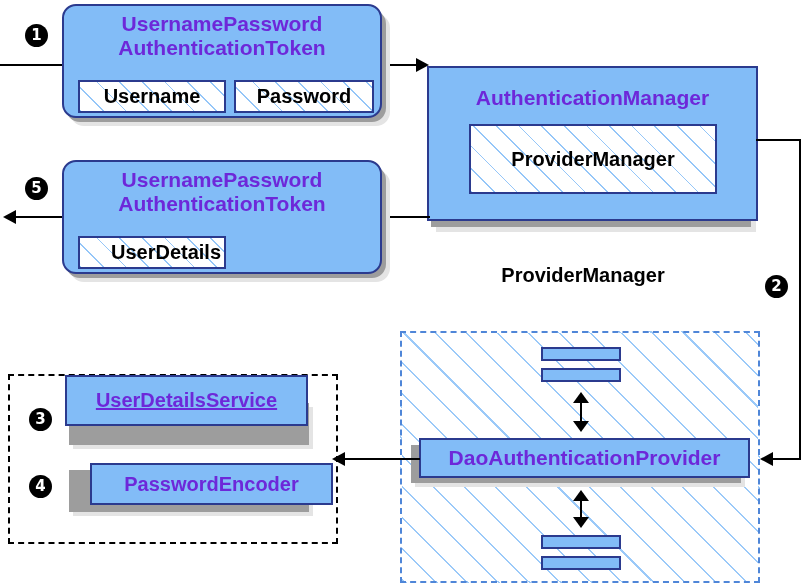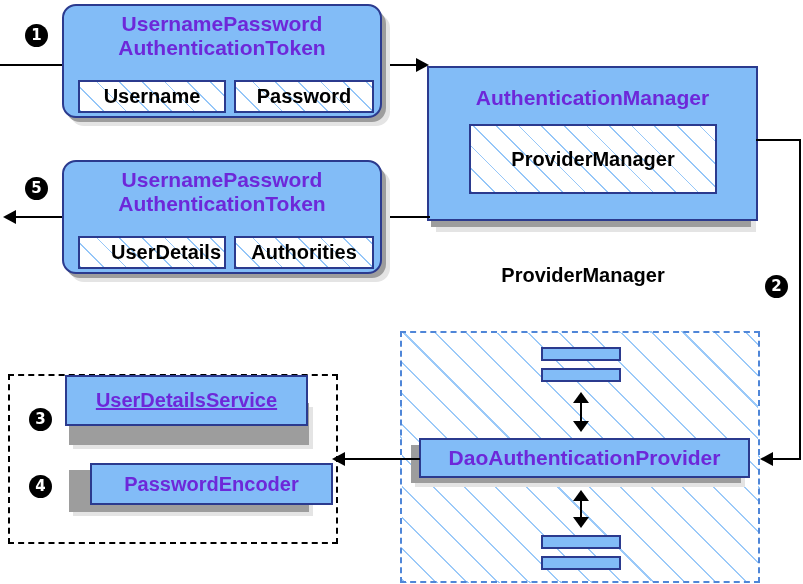--- a/index.html
+++ b/index.html
@@ -188,21 +188,20 @@
   <div class="shadow-dark rounded-shadow" style="left:66px; top:166px; width:320px; height:112px;"></div>
 
   <div class="blue-box rounded" style="left:62px; top:160px; width:320px; height:114px; display:block;">
     <div style="padding-top:6px;">
       <div class="title-22">UsernamePassword</div>
       <div class="title-22">AuthenticationToken</div>
     </div>
   </div>
 
   <div class="hatch-white title-20" style="left:78px; top:236px; width:148px; height:33px;padding-left:28px;">UserDetails</div>
-  <div class="hatch-white title-20" style="left:234px; top:236px; width:140px; height:33px;">Authorities</div>
 
   <div class="line-h" style="left:756px; top:139px; width:45px;"></div>
   <div class="line-v" style="left:799px; top:139px; height:320px;"></div>
   <div class="line-h" style="left:772px; top:458px; width:29px;"></div>
   <div class="arrow arrow-left" style="left:760px; top:452px;"></div>
 
   <div class="step-badge" style="left:765px; top:275px;">2</div>
 
   <div class="plain-label title-20" style="left:470px; top:264px; width:226px;">
     <span>ProviderManager</span><br>

